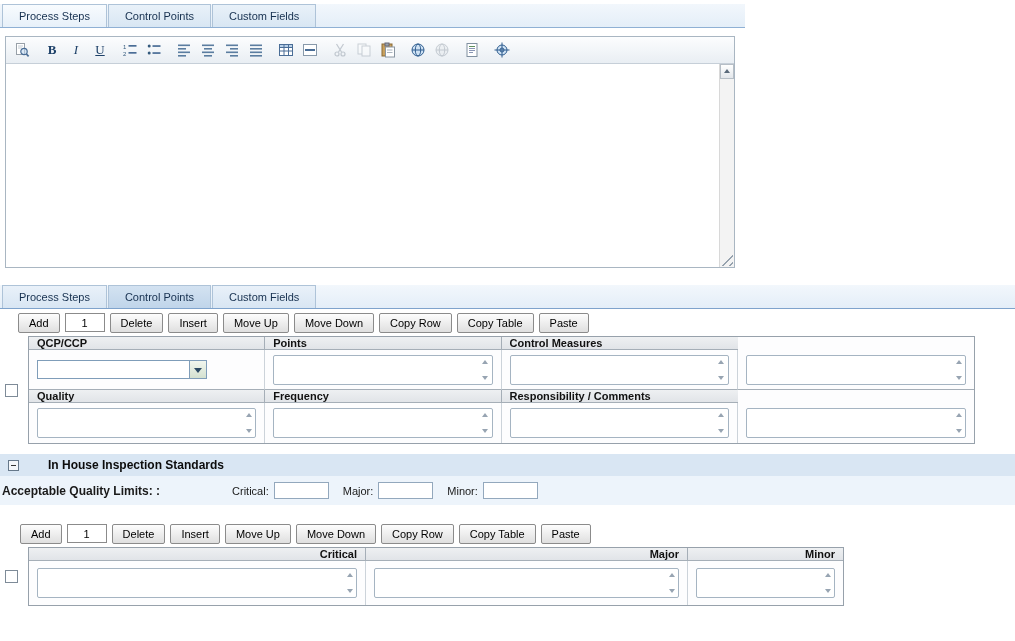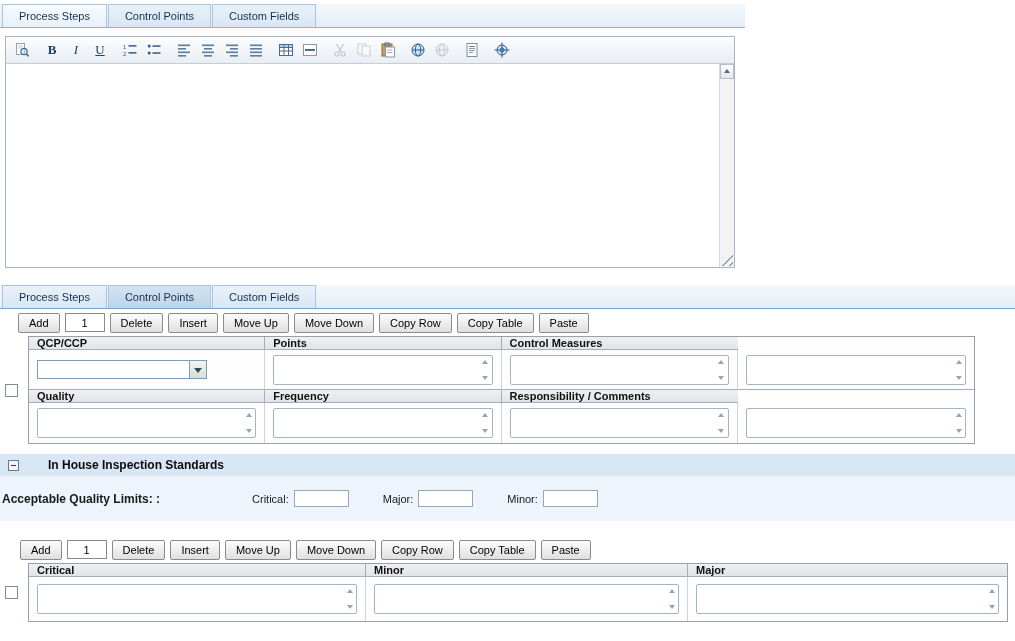--- a/index.html
+++ b/index.html
@@ -44,21 +44,21 @@
          background:linear-gradient(#fdfdfd,#dfdfdf); border:1px solid #8b8b8b; border-radius:2px; cursor:pointer; }
   .count-input { width:40px; height:19px; border:1px solid #8b8b8b; text-align:center; padding:0 3px;
                  font-family:"Liberation Sans",sans-serif; font-size:11px; }
 
   .table-block { display:flex; margin-left:3px; }
   .row-check { width:25px; display:flex; align-items:center; }
   .checkbox { width:13px; height:13px; border:1px solid #7e8b98; background:#fff; margin-left:2px; cursor:pointer; }
 
   .grid { border:1px solid #97a1ab; background:#fdfdfe; }
   .grid4 { width:947px; }
-  .grid3 { width:980px; }
+  .grid3 { width:816px;text-align:right; }
   .grow { display:grid; }
   .grid4 .grow { grid-template-columns:repeat(4,1fr); }
   .grid3 .grow { grid-template-columns:337px 322px 1fr; }
   .hcell { background:linear-gradient(#eef0f2,#e1e4e8); border-right:1px solid #a5aeb7; border-bottom:1px solid #a5aeb7;
            font-weight:bold; color:#111; padding:0 8px; }
   .dcell { background:#fdfdfe; border-right:1px solid #ccd3da; border-bottom:1px solid #a5aeb7;
            padding:0 8px; display:flex; align-items:center; height:40px; }
   .grow > .hcell:last-child, .grow > .dcell:last-child { border-right:none; }
   .grow.last .dcell { border-bottom:none; }
   .grid3 .dcell { height:44px; }
@@ -77,21 +77,21 @@
                 background:linear-gradient(#f1f6ee,#d4e1d0); border-left:1px solid #7f9db9;
                 display:flex; align-items:center; justify-content:center; }
   .select-arrow { width:0; height:0; border:4px solid transparent; border-top:5px solid #2c4a63; margin-top:5px; }
 
   .section-bar { margin-top:10px; height:22px; background:#d9e6f3; display:flex; align-items:center; }
   .collapse-box { width:11px; height:11px; margin-left:8px; border:1px solid #66788a; background:#f4f7fa;
                   position:relative; cursor:pointer; flex:none; }
   .collapse-box::after { content:""; position:absolute; left:2px; right:2px; top:4px; height:1px; background:#333; }
   .section-title { margin-left:29px; font-size:12px; font-weight:bold; color:#0c0c0c; }
 
-  .aql-row { height:45px; background:#edf4fb; display:flex; align-items:center;gap:20px; }
+  .aql-row { height:29px; background:#edf4fb; display:flex; align-items:center; }
   .aql-label { font-size:12px; font-weight:bold; margin-left:2px; }
   .aql-field { display:flex; align-items:center; }
   .flabel { color:#1a1a1a; }
   .aql-input { width:55px; height:17px; border:1px solid #93a8bd; margin-left:5px; background:#fff;
                font-family:"Liberation Sans",sans-serif; font-size:11px; padding:0 3px; }
   .f-critical { margin-left:72px; }
   .f-major { margin-left:14px; }
   .f-minor { margin-left:14px; }
 </style>
 </head>
@@ -397,22 +397,22 @@
     <button class="btn">Paste</button>
   </div>
 
   <div class="table-block">
     <div class="row-check">
       <span class="checkbox"></span>
     </div>
     <div class="grid grid3">
       <div class="grow">
         <div class="hcell">Critical</div>
+        <div class="hcell">Major</div>
         <div class="hcell">Minor</div>
-        <div class="hcell">Major</div>
       </div>
       <div class="grow last">
         <div class="dcell">
           <div class="ta">
               <span class="ta-sb">
                 <span class="arr arr-up"></span>
                 <span class="arr arr-dn"></span>
               </span>
             </div>
         </div>

